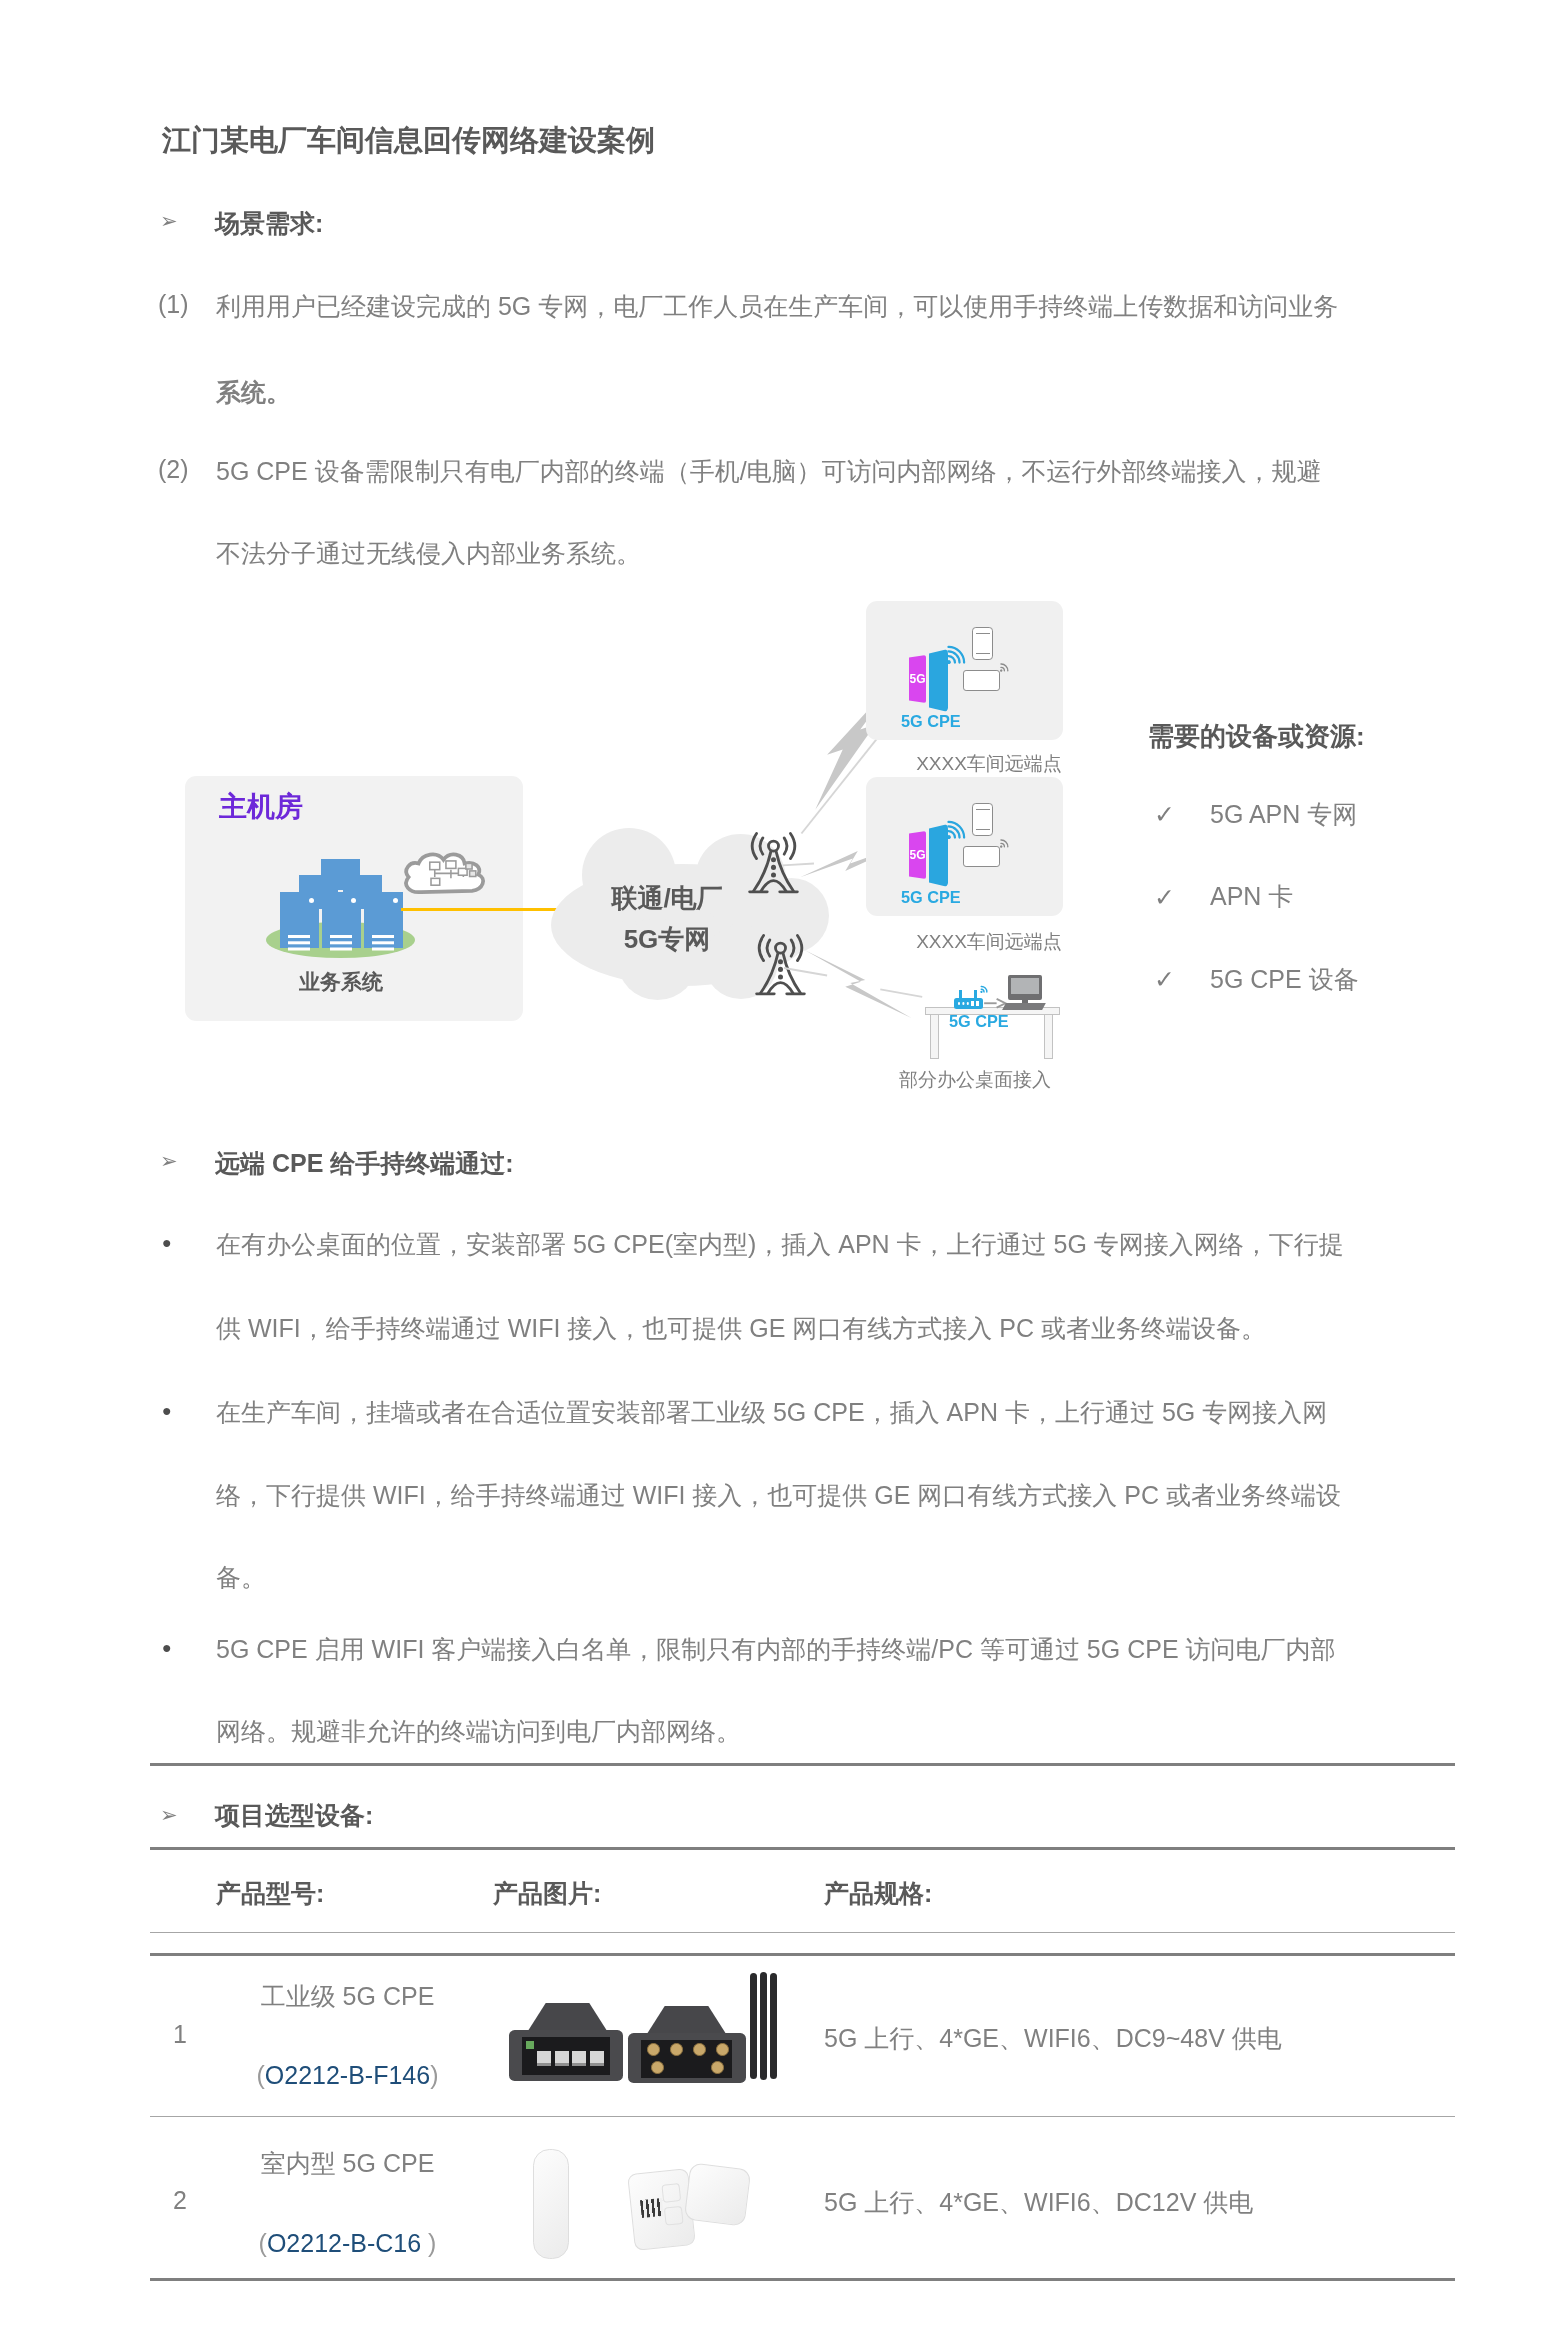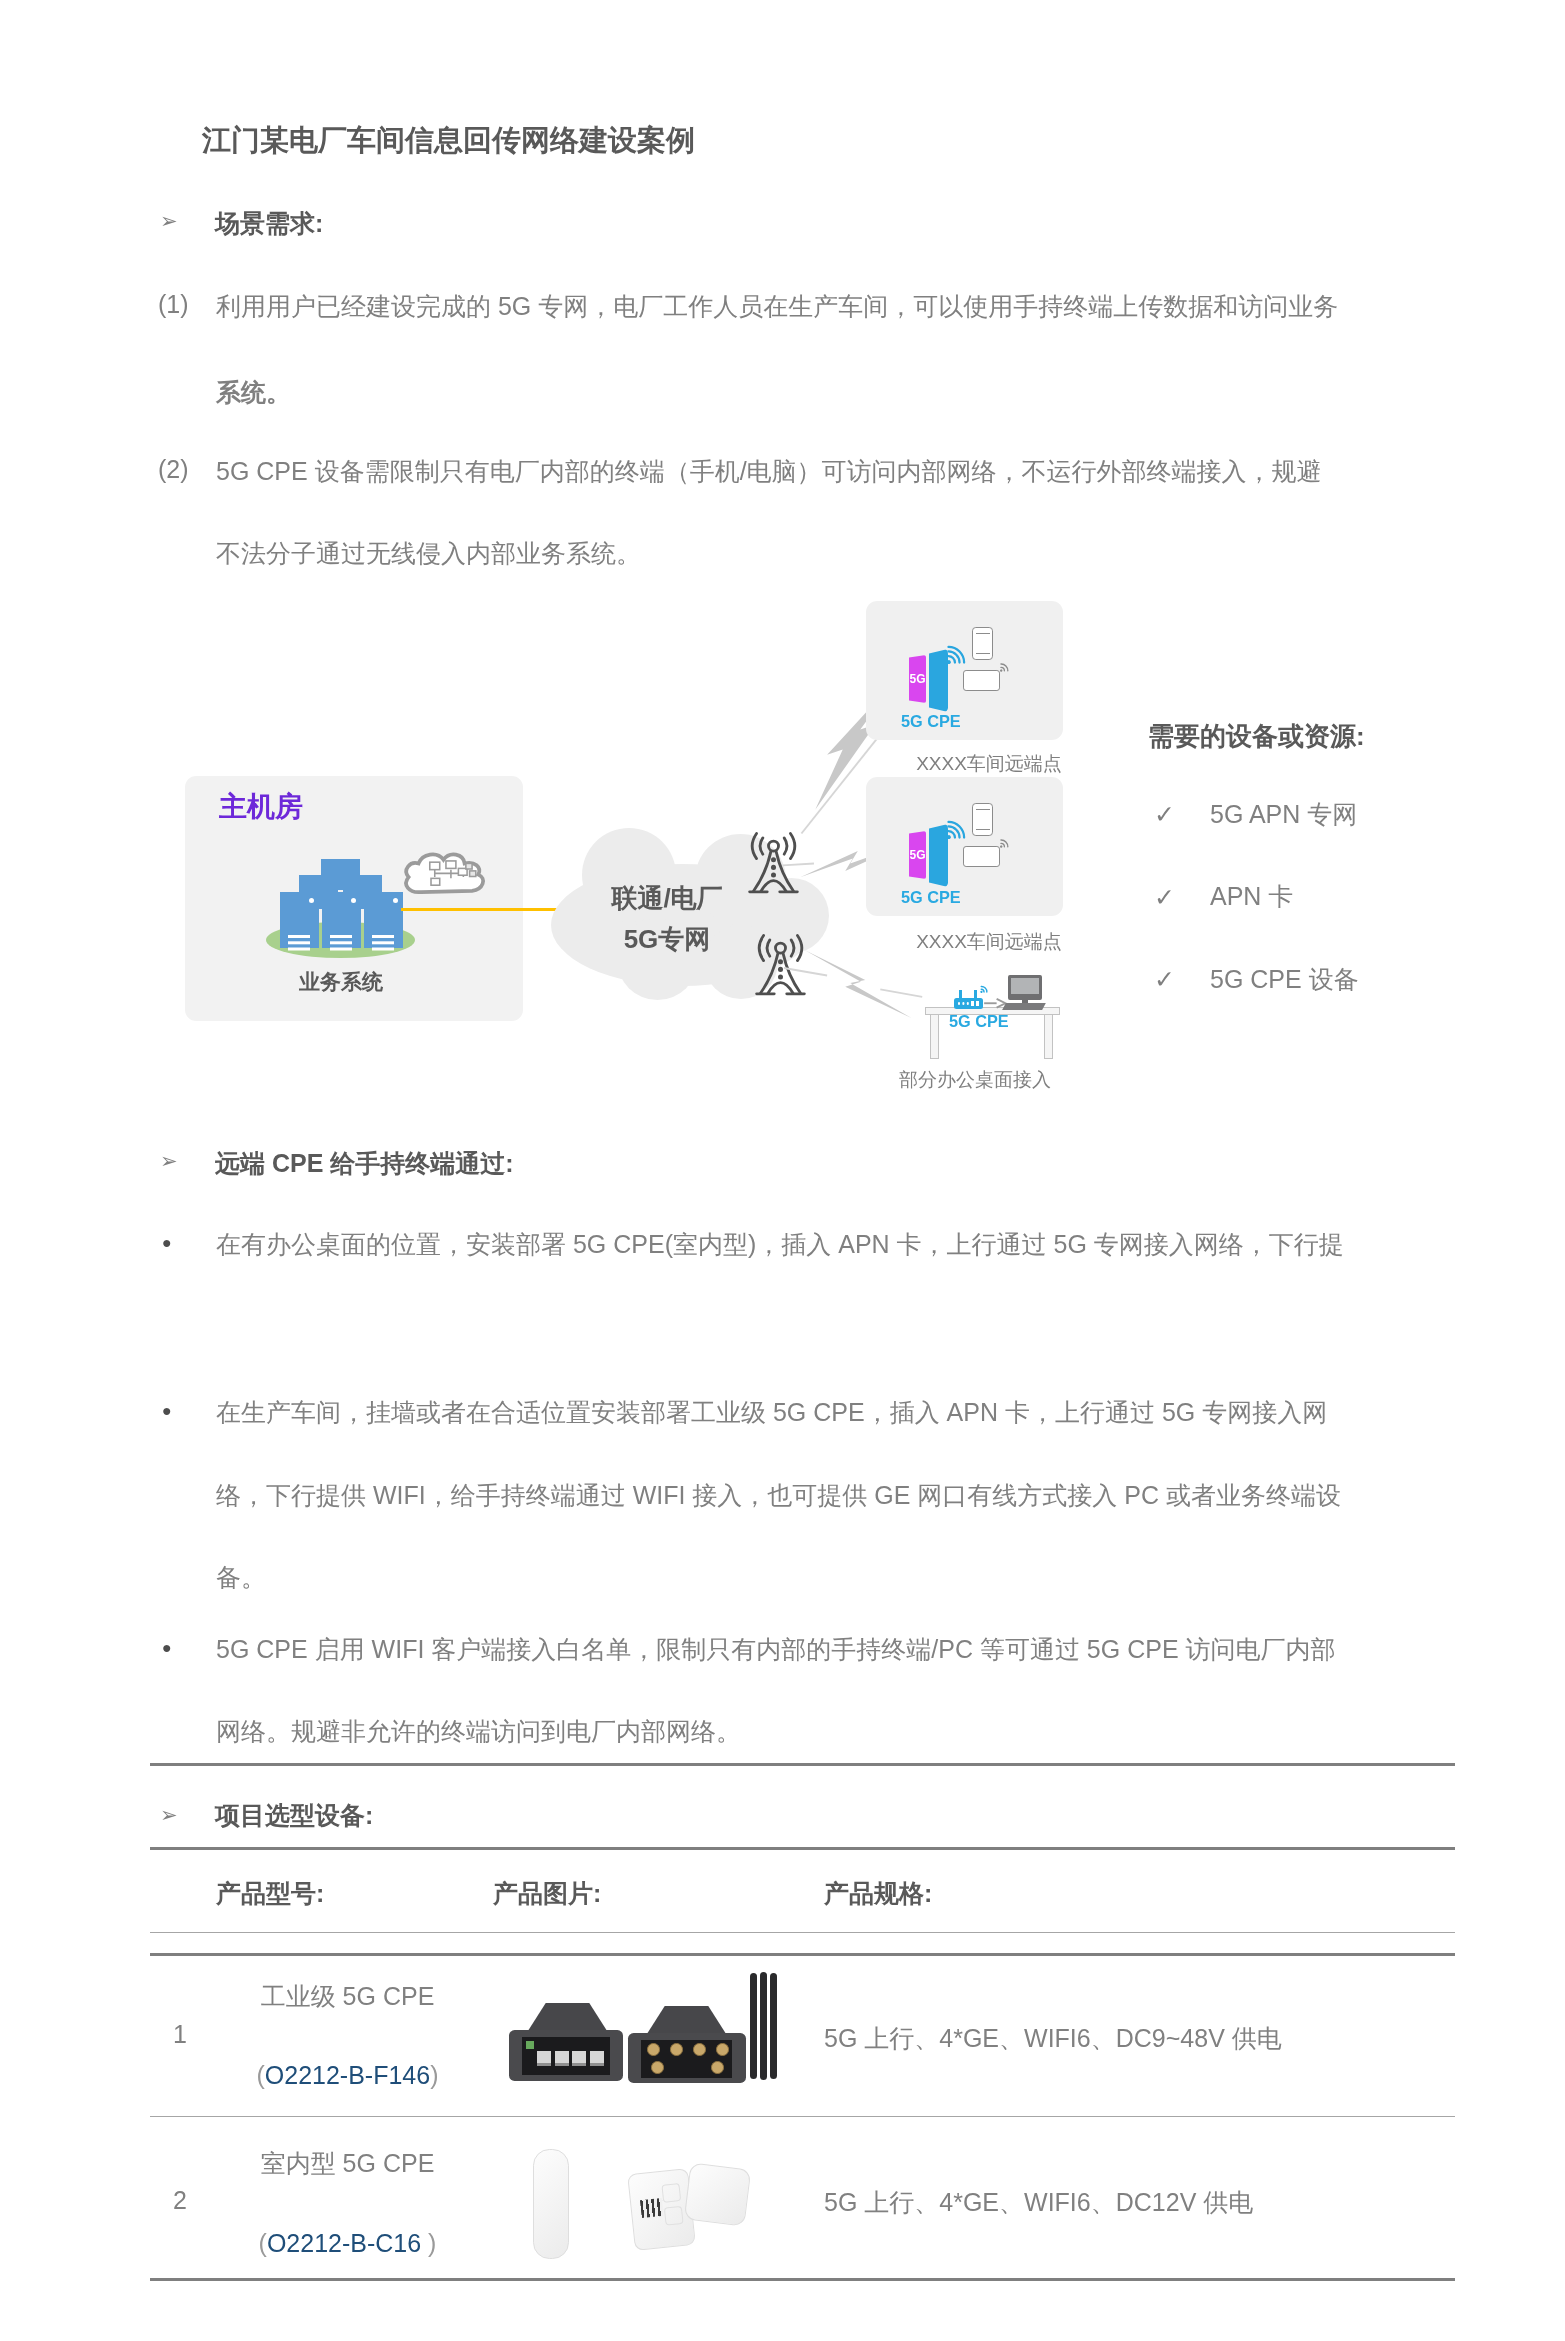--- a/index.html
+++ b/index.html
@@ -1,19 +1,19 @@
 <!DOCTYPE html>
 <html style="font-size:10px"><head>
 <meta charset="utf-8">
 <style>
   html,body { margin:0; padding:0; background:#fff; }
   body { font-family:"Liberation Sans","DejaVu Sans",sans-serif; }
   #page { position:relative; width:1566px; height:2342px; background:#ffffff; overflow:hidden; }
   .abs { position:absolute; white-space:nowrap; }
-  .h-title { font-size:29px; font-weight:bold; color:#595959;margin-left:40px; }
+  .h-title { font-size:29px; font-weight:bold; color:#595959; }
   .h-sec { font-size:25px; font-weight:bold; color:#595959; }
   .body-t { font-size:25px; color:#808080; }
   .marker-arrow { font-size:21px; color:#7f7f7f; }
   .marker-dot { font-size:16.3px; color:#4d4d4d; }
   .check { font-size:25px; color:#7f7f7f; }
   .cap { font-size:19px; color:#7f7f7f; }
   .blue-label { font-size:16.3px; font-weight:bold; color:#29A9E1; }
   .gbox { position:absolute; background:#f1f1f1; border-radius:11.3px; }
   .cloud-bump { position:absolute; background:#ececec; border-radius:50%; }
   .cloud-text { font-size:26px; font-weight:bold; color:#595959; }
@@ -235,20 +235,21 @@
   <span class="abs check" style="left:1154px; top:883px;">✓</span>
   <div class="abs body-t" style="left:1210px; top:880px;">APN 卡</div>
   <span class="abs check" style="left:1154px; top:965px;">✓</span>
   <div class="abs body-t" style="left:1210px; top:963px;">5G CPE 设备</div>
 
   <span class="abs marker-arrow" style="left:160px; top:1149px;">➢</span>
   <div class="abs h-sec" style="left:215px; top:1147px;">远端 CPE 给手持终端通过:</div>
 
   <span class="abs marker-dot" style="left:162px; top:1233px;">●</span>
   <div class="abs body-t" style="left:216px; top:1228px;">在有办公桌面的位置，安装部署 5G CPE(室内型)，插入 APN 卡，上行通过 5G 专网接入网络，下行提</div>
+  <div class="abs body-t" style="left:216px; top:1312px;">供 WIFI，给手持终端通过 WIFI 接入，也可提供 GE 网口有线方式接入 PC 或者业务终端设备。</div>
 
   <span class="abs marker-dot" style="left:162px; top:1401px;">●</span>
   <div class="abs body-t" style="left:216px; top:1396px;">在生产车间，挂墙或者在合适位置安装部署工业级 5G CPE，插入 APN 卡，上行通过 5G 专网接入网</div>
   <div class="abs body-t" style="left:216px; top:1479px;">络，下行提供 WIFI，给手持终端通过 WIFI 接入，也可提供 GE 网口有线方式接入 PC 或者业务终端设</div>
   <div class="abs body-t" style="left:216px; top:1561px;">备。</div>
 
   <span class="abs marker-dot" style="left:162px; top:1638px;">●</span>
   <div class="abs body-t" style="left:216px; top:1633px;">5G CPE 启用 WIFI 客户端接入白名单，限制只有内部的手持终端/PC 等可通过 5G CPE 访问电厂内部</div>
   <div class="abs body-t" style="left:216px; top:1715px;">网络。规避非允许的终端访问到电厂内部网络。</div>
 

